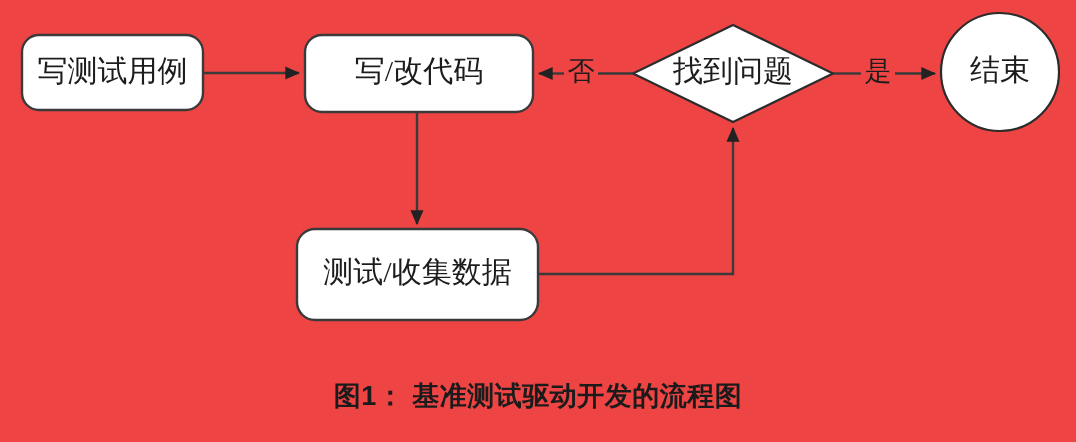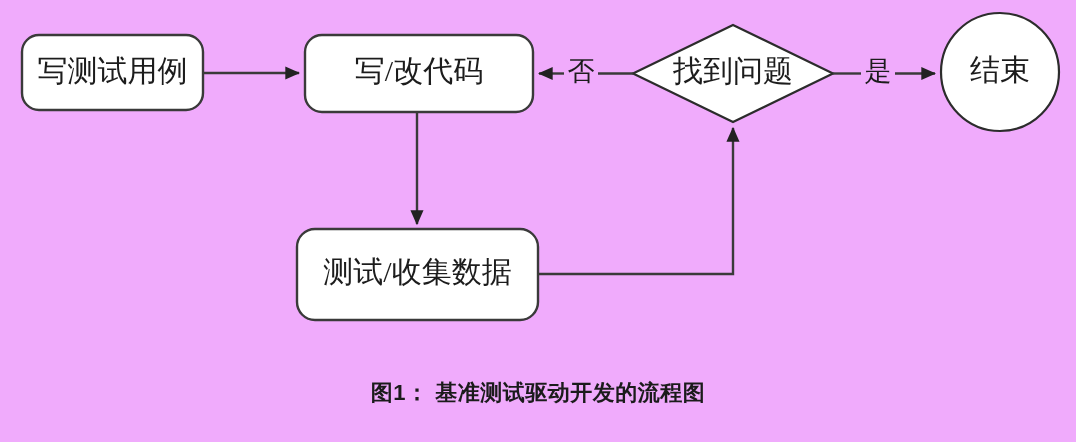--- a/index.html
+++ b/index.html
@@ -10,21 +10,21 @@
   body {
     width: 1076px;
     height: 442px;
     font-family: "Liberation Serif", "DejaVu Serif", serif;
     overflow: hidden;
   }
   #figure-root {
     position: relative;
     width: 1076px;
     height: 442px;
-    background: #f0abfc;
+    background: #ef4444;
   }
   #flow-svg {
     position: absolute;
     left: 0;
     top: 0;
     width: 1076px;
     height: 360px;
   }
   .node-shape {
     fill: #ffffff;
@@ -58,21 +58,21 @@
     dominant-baseline: middle;
   }
   #caption {
     position: absolute;
     left: 0;
     top: 378px;
     width: 1076px;
     text-align: center;
     font-family: "Liberation Sans", "DejaVu Sans", sans-serif;
     font-weight: bold;
-    font-size: 22px;
+    font-size: 27px;
     letter-spacing: 0.5px;
     color: #1b1b1b;
   }
 </style>
 </head>
 <body>
 
 <div id="figure-root">
 
   <svg id="flow-svg" viewBox="0 0 1076 360">

